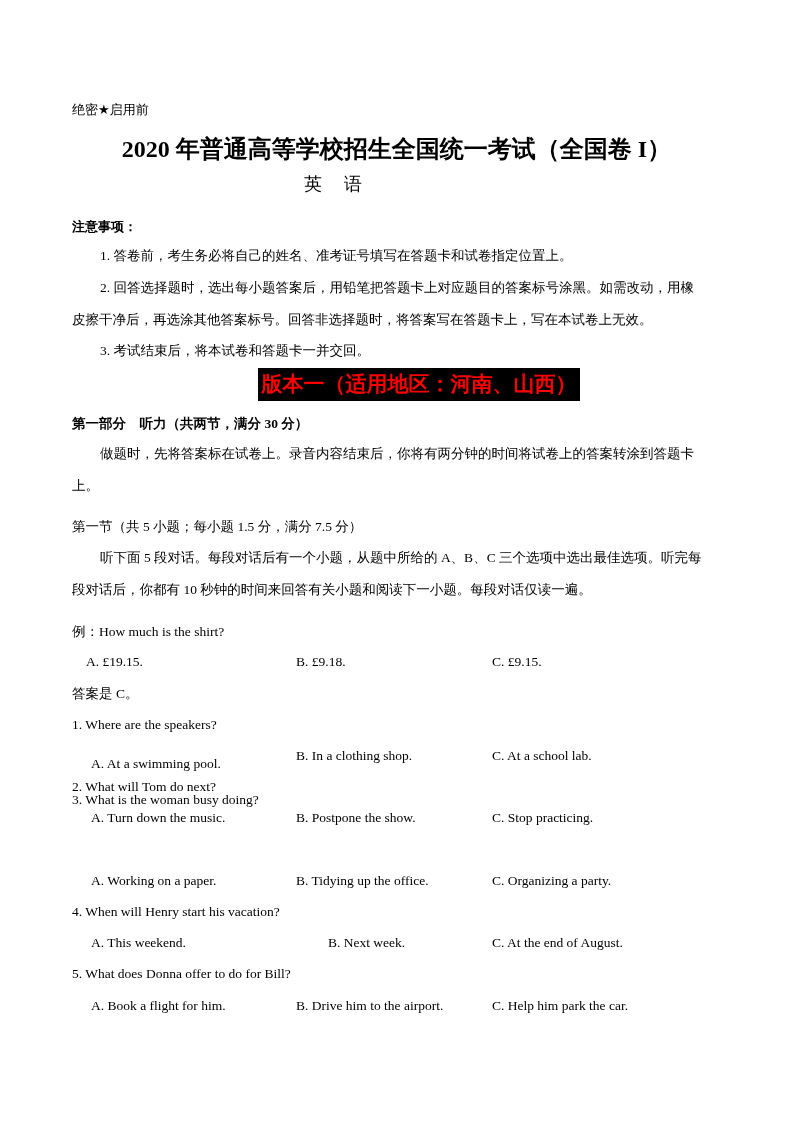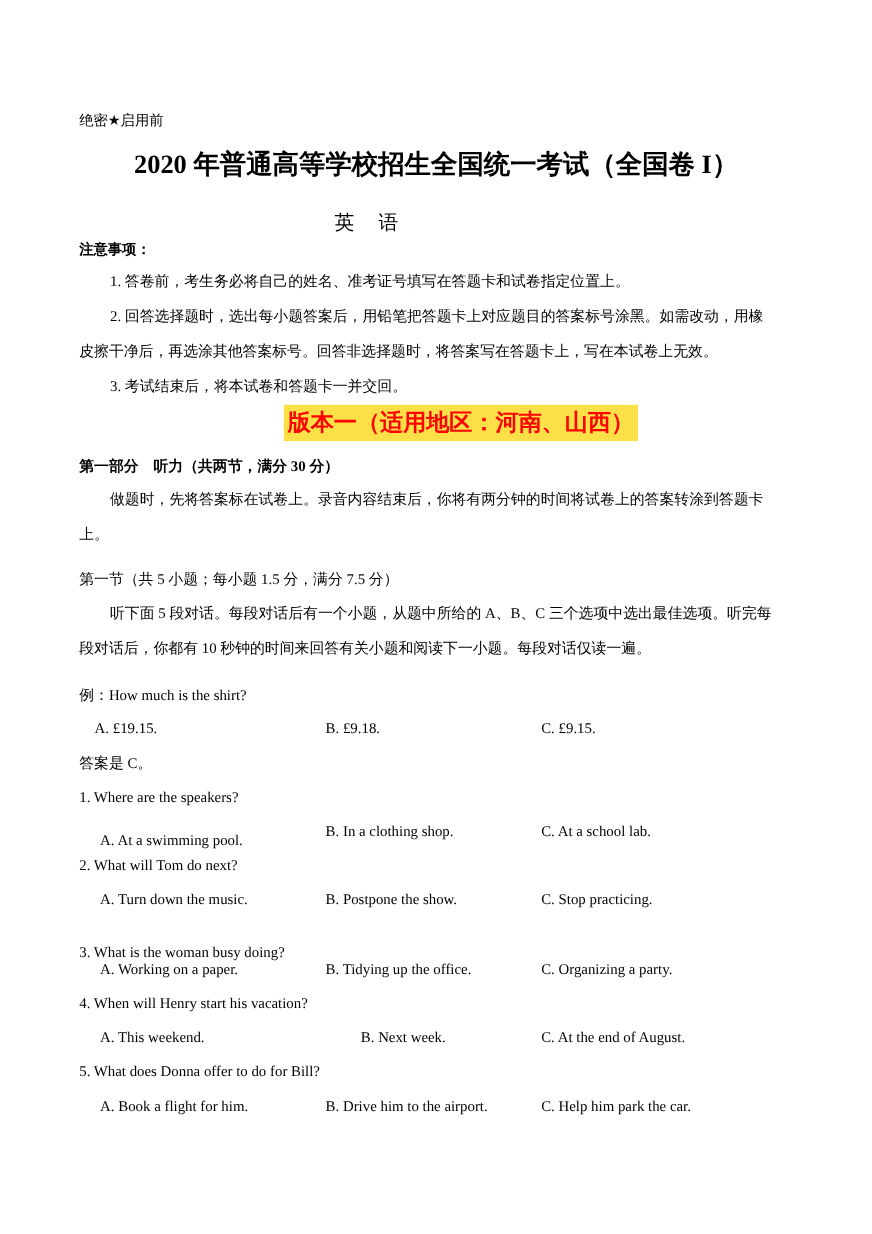--- a/index.html
+++ b/index.html
@@ -4,26 +4,26 @@
 <style>
   html, body { margin: 0; padding: 0; background: #ffffff; }
   body {
     width: 793px; height: 1122px; position: relative; overflow: hidden;
     font-family: "Liberation Serif", "DejaVu Serif", serif;
     color: #000;
   }
   .abs { position: absolute; white-space: nowrap; }
   .secret { left: 72px; top: 101px; font-size: 13px; font-family: "DejaVu Sans", sans-serif; }
   .title { left: 0; width: 793px; top: 133px; text-align: center; font-size: 24px; font-weight: bold; }
-  .subject { left: 0; width: 666px; top: 190px; text-align: center; font-size: 18px; letter-spacing: 22px; padding-left: 22px; box-sizing: border-box; font-family: "DejaVu Sans", sans-serif; }
+  .subject { left: 0; width: 666px; top: 172px; text-align: center; font-size: 18px; letter-spacing: 22px; padding-left: 22px; box-sizing: border-box; font-family: "DejaVu Sans", sans-serif; }
   .notice-title { left: 72px; top: 218px; font-size: 13px; font-weight: bold; font-family: "DejaVu Sans", sans-serif; }
   .p { font-size: 13.5px; }
   .banner {
     left: 258px; top: 368px; width: 322px; height: 33px;
-    background: #fde047; color: #ff0000; font-size: 21px; font-weight: bold;
+    background: #000000; color: #ff0000; font-size: 21px; font-weight: bold;
     text-align: center; line-height: 33px; font-family: "DejaVu Sans", sans-serif;
   }
   .part-title { left: 72px; top: 415px; font-size: 13.5px; font-weight: bold; }
   .opt { font-size: 13.5px; }
 </style>
 </head>
 <body>
 
 <div class="abs secret">绝密★启用前</div>
 <div class="abs title">2020 年普通高等学校招生全国统一考试（全国卷 I）</div>
@@ -54,21 +54,21 @@
 <div class="abs p" style="left:72px; top:717px;">1. Where are the speakers?</div>
 <div class="abs opt" style="left:91px; top:756px;">A. At a swimming pool.</div>
 <div class="abs opt" style="left:296px; top:748px;">B. In a clothing shop.</div>
 <div class="abs opt" style="left:492px; top:748px;">C. At a school lab.</div>
 
 <div class="abs p" style="left:72px; top:779px;">2. What will Tom do next?</div>
 <div class="abs opt" style="left:91px; top:810px;">A. Turn down the music.</div>
 <div class="abs opt" style="left:296px; top:810px;">B. Postpone the show.</div>
 <div class="abs opt" style="left:492px; top:810px;">C. Stop practicing.</div>
 
-<div class="abs p" style="left:72px; top:858px;">3. What is the woman busy doing?</div>
+<div class="abs p" style="left:72px; top:792px;">3. What is the woman busy doing?</div>
 <div class="abs opt" style="left:91px; top:873px;">A. Working on a paper.</div>
 <div class="abs opt" style="left:296px; top:873px;">B. Tidying up the office.</div>
 <div class="abs opt" style="left:492px; top:873px;">C. Organizing a party.</div>
 
 <div class="abs p" style="left:72px; top:904px;">4. When will Henry start his vacation?</div>
 <div class="abs opt" style="left:91px; top:935px;">A. This weekend.</div>
 <div class="abs opt" style="left:296px; top:935px;margin-left:32px;">B. Next week.</div>
 <div class="abs opt" style="left:492px; top:935px;">C. At the end of August.</div>
 
 <div class="abs p" style="left:72px; top:966px;">5. What does Donna offer to do for Bill?</div>

